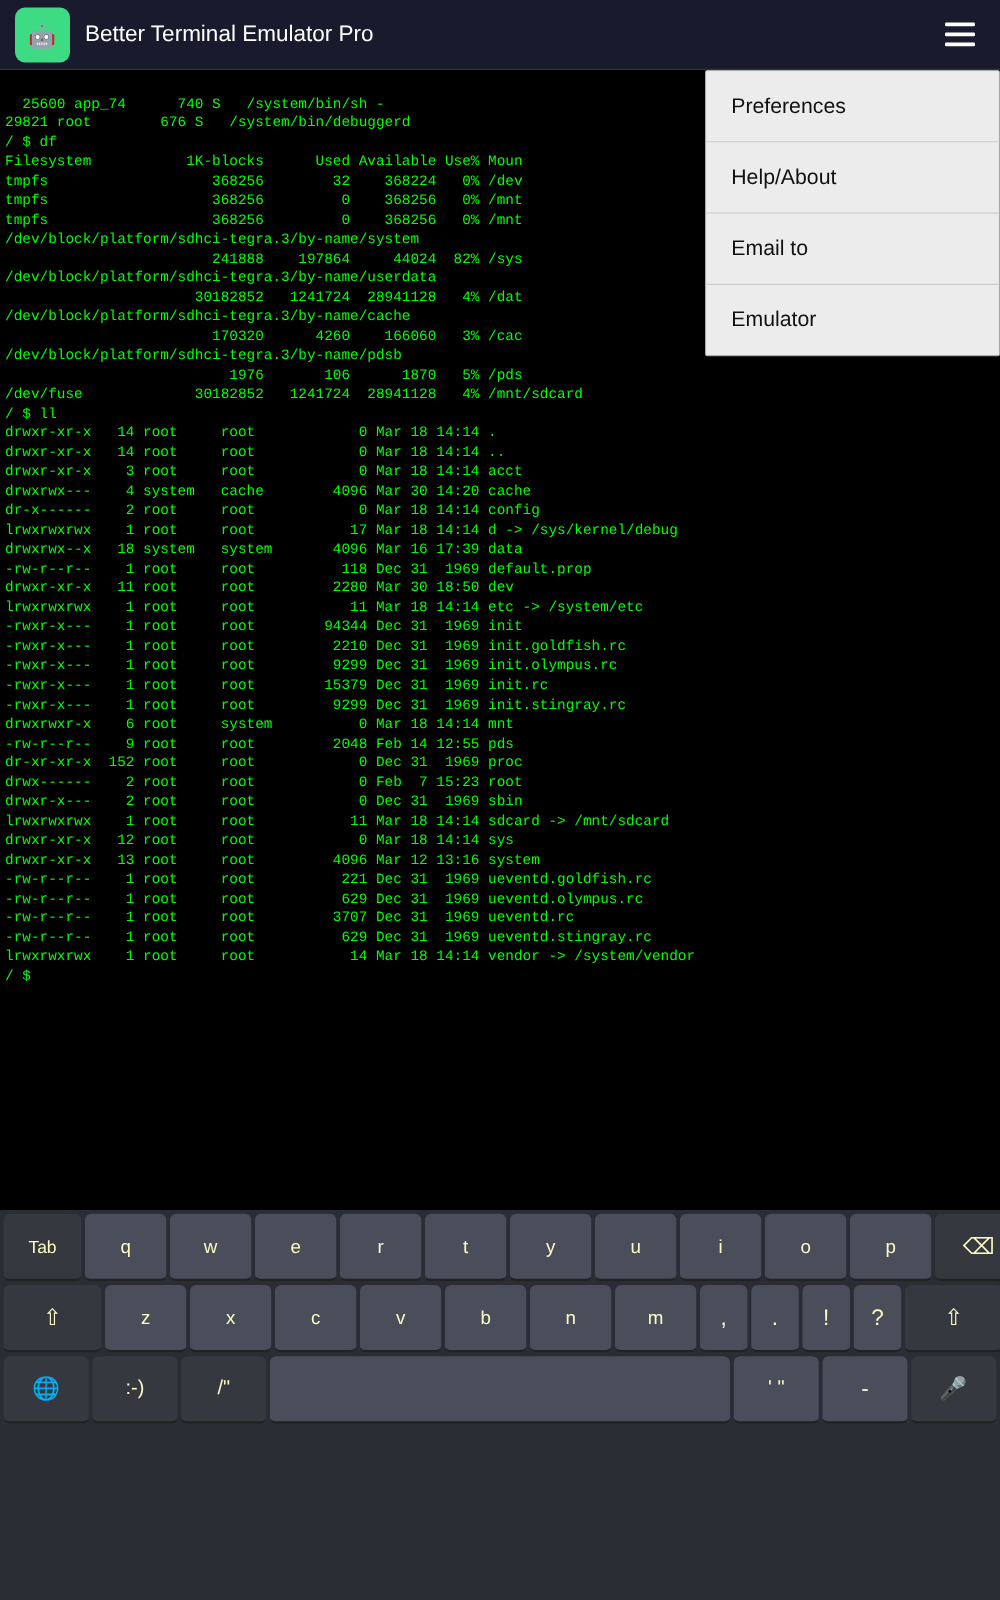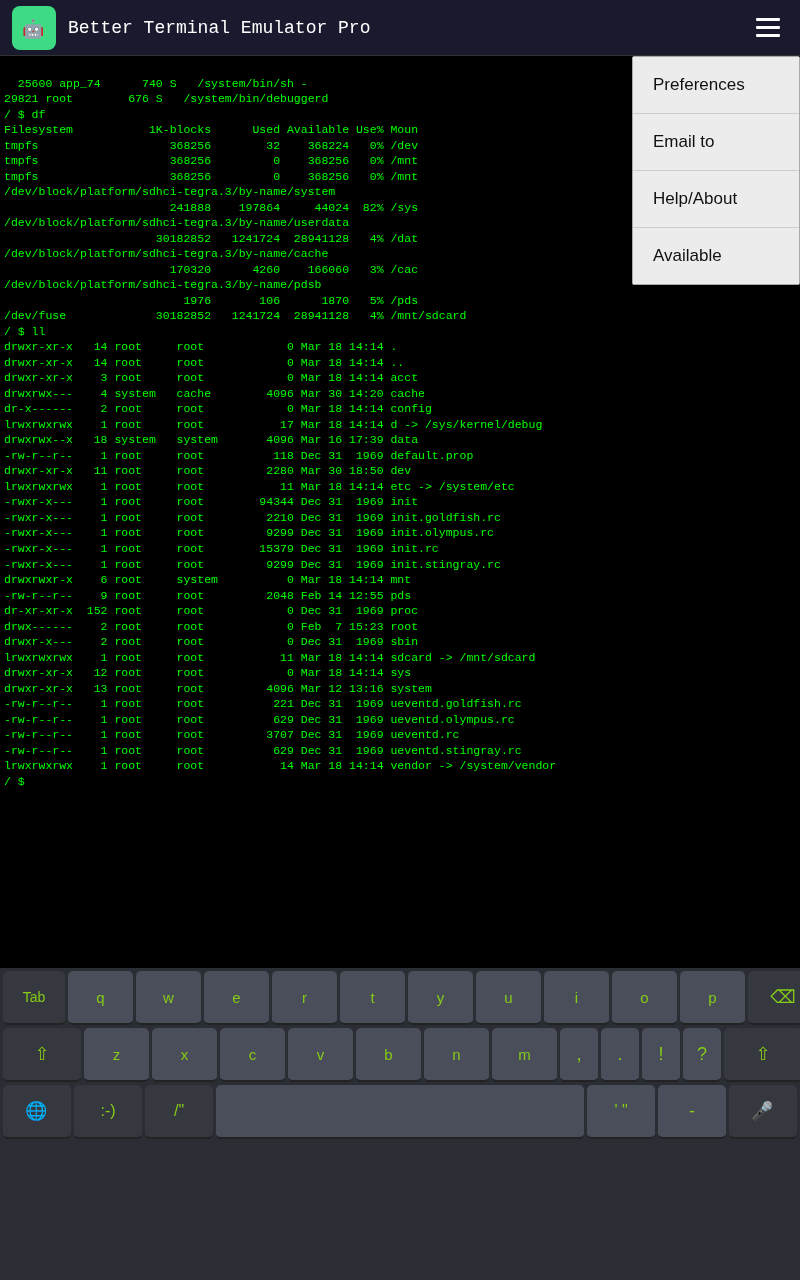--- a/index.html
+++ b/index.html
@@ -28,21 +28,21 @@
       background: #3ddc84;
       border-radius: 8px;
       display: flex;
       align-items: center;
       justify-content: center;
     }
     #app-icon svg { width: 32px; height: 32px; }
     #app-title {
       color: #fff;
       font-size: 18px;
-      font-family: Liberation Mono, monospace;
+      font-family: Liberation Sans, sans-serif;
       flex: 1;
     }
     #menu-btn {
       width: 36px;
       height: 36px;
       display: flex;
       flex-direction: column;
       justify-content: center;
       gap: 5px;
       cursor: pointer;
@@ -66,21 +66,21 @@
       overflow: hidden;
       white-space: pre;
       font-family: 'Courier New', Courier, monospace;
     }
 
     
     #dropdown-menu {
       position: absolute;
       top: 56px;
       right: 0;
-      width: 168px;
+      width: 236px;
       background: #e8e8e8;
       border: 1px solid #aaa;
       z-index: 100;
       border-radius: 2px;
     }
     .menu-item {
       padding: 18px 20px;
       font-family: Arial, sans-serif;
       font-size: 17px;
       color: #111;
@@ -103,21 +103,21 @@
     
     .kb-row {
       display: flex;
       align-items: center;
       padding: 3px 3px 0 3px;
       gap: 3px;
     }
 
     .key {
       background: #4a4d5a;
-      color: #84cc16;
+      color: #fef9c3;
       border-radius: 5px;
       display: flex;
       align-items: center;
       justify-content: center;
       font-family: Arial, sans-serif;
       font-size: 15px;
       cursor: pointer;
       border-bottom: 2px solid #222;
       user-select: none;
       flex-shrink: 0;
@@ -231,23 +231,23 @@
 -rw-r--r--    1 root     root          221 Dec 31  1969 ueventd.goldfish.rc
 -rw-r--r--    1 root     root          629 Dec 31  1969 ueventd.olympus.rc
 -rw-r--r--    1 root     root         3707 Dec 31  1969 ueventd.rc
 -rw-r--r--    1 root     root          629 Dec 31  1969 ueventd.stingray.rc
 lrwxrwxrwx    1 root     root           14 Mar 18 14:14 vendor -&gt; /system/vendor
 / $ </span>
 </div>
 
 <div id="dropdown-menu">
   <div class="menu-item">Preferences</div>
+  <div class="menu-item">Help/About</div>
   <div class="menu-item">Email to</div>
-  <div class="menu-item">Help/About</div>
-  <div class="menu-item">Available</div>
+  <div class="menu-item">Emulator</div>
 </div>
 
 <div id="keyboard">
 
   <div class="kb-row row1">
     <div class="key key-dark key-tab">Tab</div>
     <div class="key key-char">q</div>
     <div class="key key-char">w</div>
     <div class="key key-char">e</div>
     <div class="key key-char">r</div>

